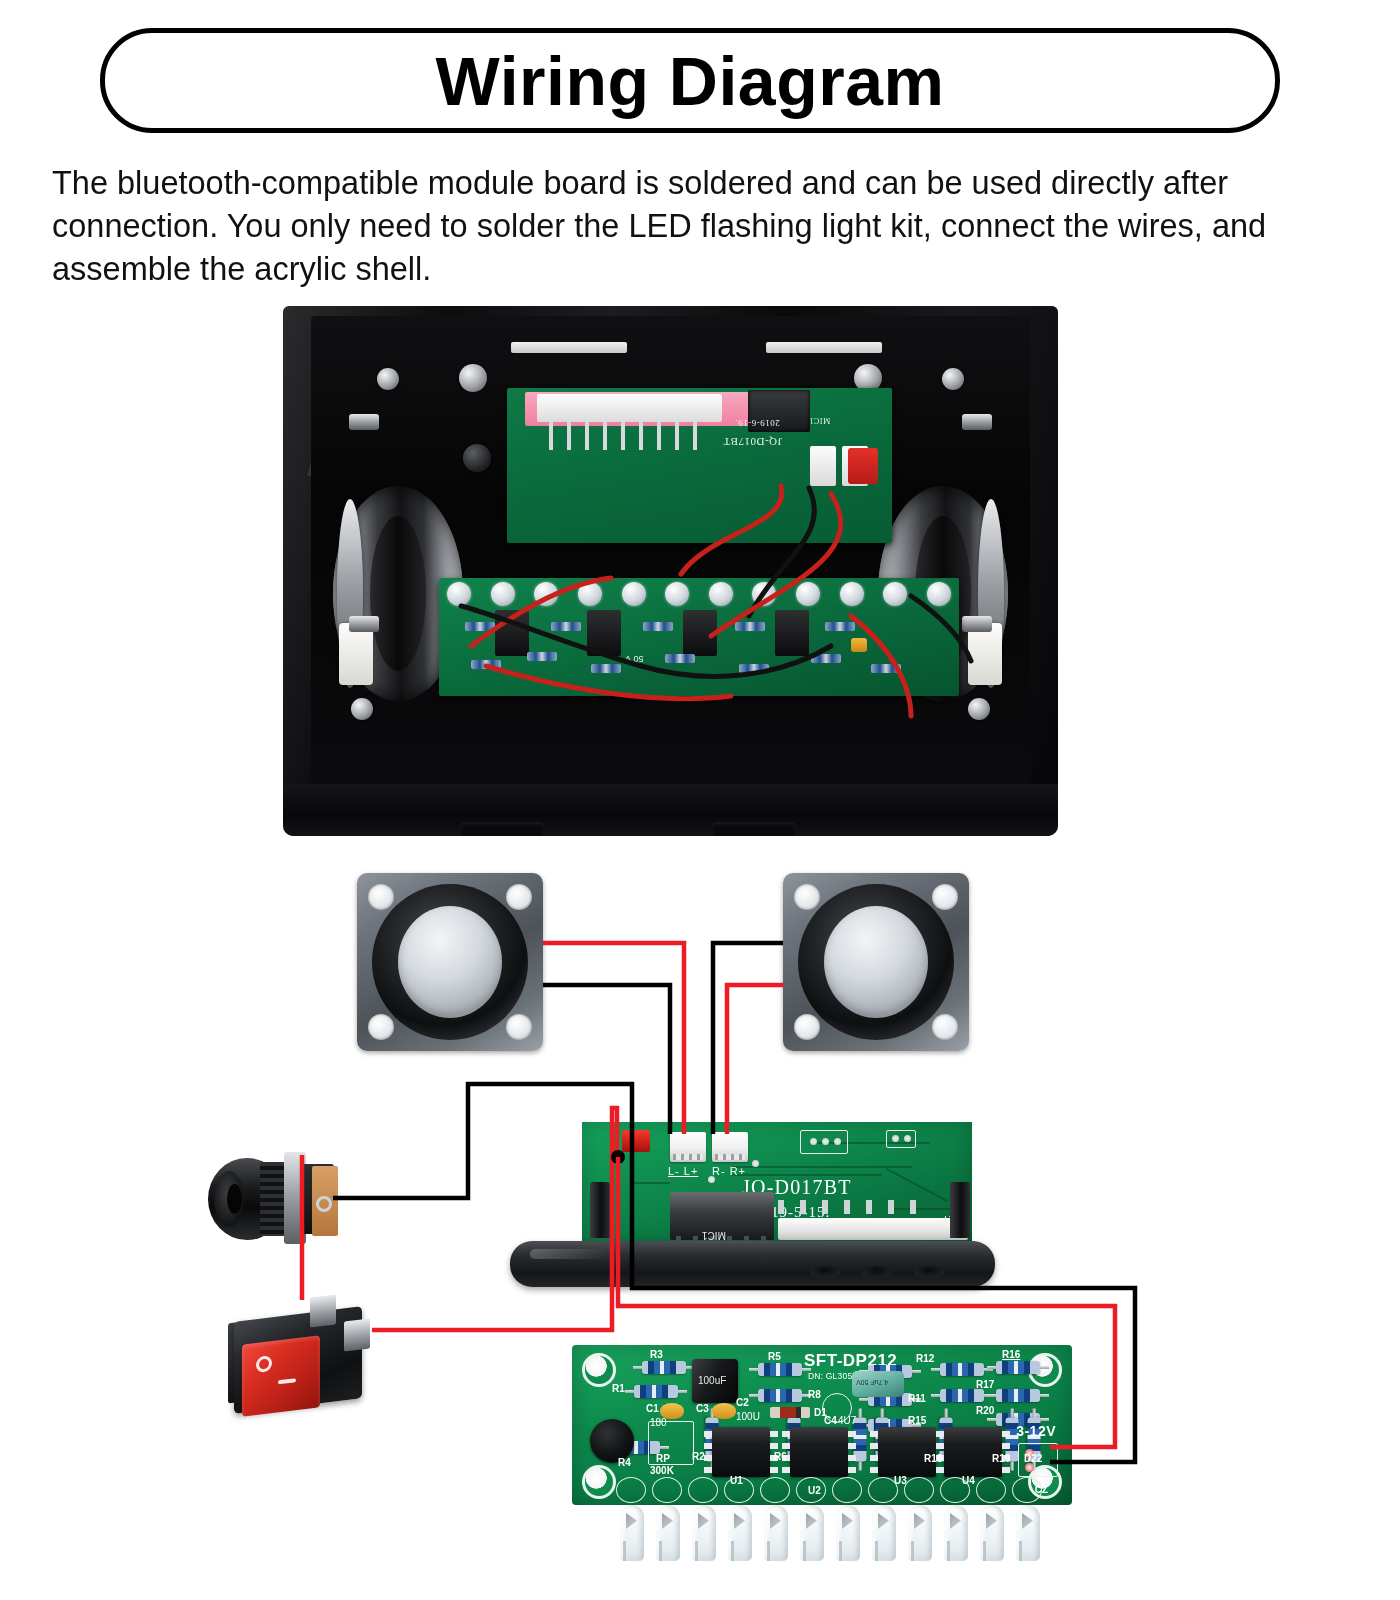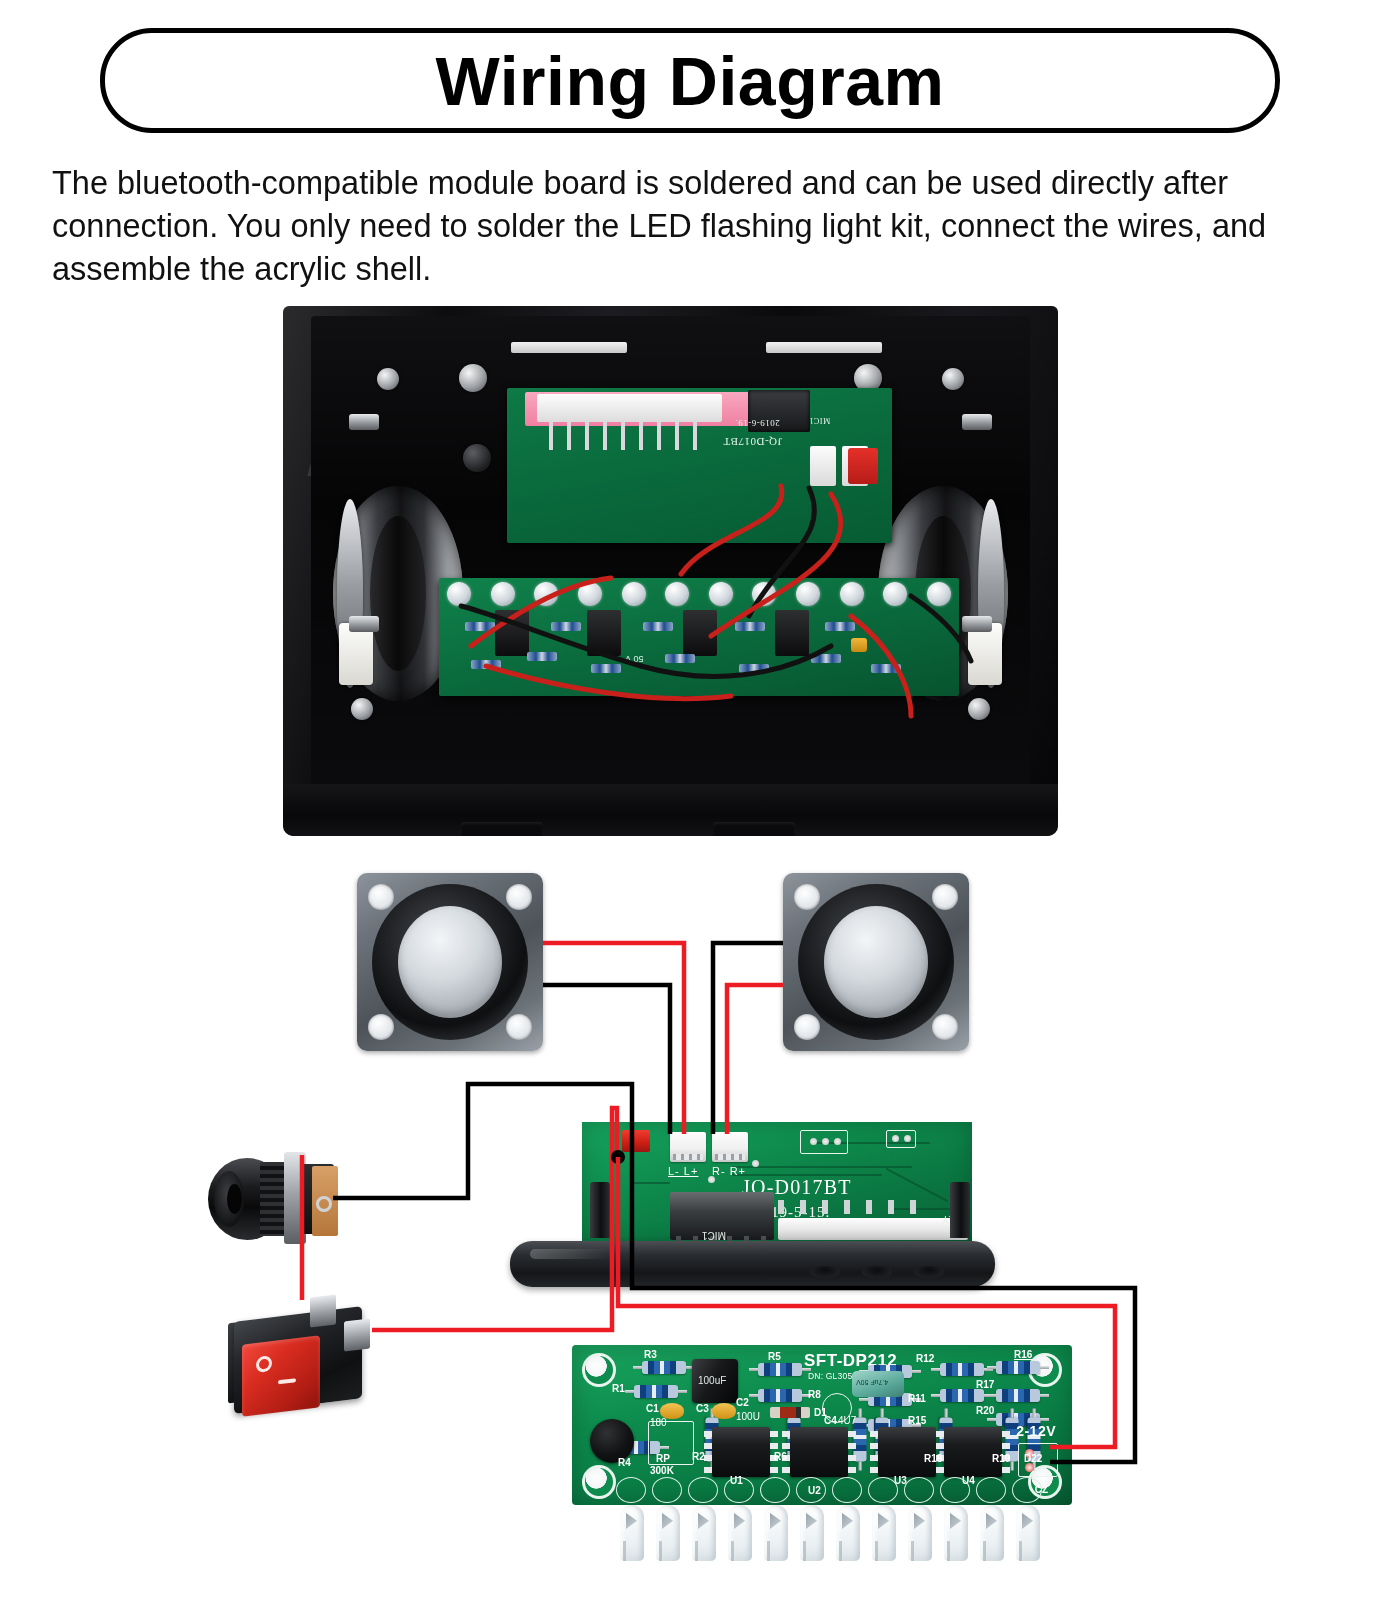--- a/index.html
+++ b/index.html
@@ -808,28 +808,28 @@
     <div class="lb-diode" style="left:198px; top:62px;"></div>
     <div class="lb-mic" style="left:18px;  top:74px;"></div>
     <div class="lb-silk" style="left:76px; top:76px; width:46px; height:44px;"></div>
     <div class="lb-silk-circ" style="left:250px; top:48px;"></div>
 
     <div class="lb-cz" style="right:14px; bottom:28px;">
       <div class="lb-cz-pad" style="left:6px; top:5px;"></div>
       <div class="lb-cz-pad" style="left:6px; top:19px;"></div>
     </div>
 
-    <div class="lb-ref" style="left:72px;  top:4px;">R3</div>
+    <div class="lb-ref" style="left:78px;  top:4px;">R3</div>
     <div class="lb-ref" style="left:40px;  top:38px;">R1</div>
     <div class="lb-ref" style="left:196px; top:6px;">R5</div>
     <div class="lb-ref" style="left:236px; top:44px;">R8</div>
     <div class="lb-ref" style="left:336px; top:48px;">R11</div>
     <div class="lb-ref" style="left:344px; top:8px;">R12</div>
     <div class="lb-ref" style="left:336px; top:70px;">R15</div>
-    <div class="lb-ref" style="left:442px; top:4px;text-decoration:underline;">R16</div>
+    <div class="lb-ref" style="left:430px; top:4px;text-decoration:underline;">R16</div>
     <div class="lb-ref" style="left:404px; top:34px;">R17</div>
     <div class="lb-ref" style="left:404px; top:60px;">R20</div>
     <div class="lb-ref" style="left:120px; top:106px;">R2</div>
     <div class="lb-ref" style="left:46px;  top:112px;">R4</div>
     <div class="lb-ref" style="left:202px; top:106px;">R6</div>
     <div class="lb-ref" style="left:352px; top:108px;">R18</div>
     <div class="lb-ref" style="left:420px; top:108px;">R19</div>
     <div class="lb-ref" style="left:74px;  top:58px;">C1</div>
     <div class="lb-ref" style="left:124px; top:58px;">C3</div>
     <div class="lb-ref" style="left:164px; top:52px;">C2</div>
@@ -841,21 +841,21 @@
     <div class="lb-ref" style="left:322px; top:130px;">U3</div>
     <div class="lb-ref" style="left:390px; top:130px;">U4</div>
     <div class="lb-ref" style="left:78px;  top:72px; font-weight:normal;">180</div>
     <div class="lb-ref" style="left:164px; top:66px; font-weight:normal;">100U</div>
     <div class="lb-ref" style="left:266px; top:70px; font-weight:normal;">4U7</div>
     <div class="lb-ref" style="left:126px; top:30px; font-weight:normal; color:#e4eae6;">100uF</div>
 
     <div class="lb-ref" style="left:84px; top:108px;">RP</div>
     <div class="lb-ref" style="left:78px; top:120px;">300K</div>
 
-    <div class="lb-title main" style="right:16px; bottom:66px; font-size:14px;">2-12V</div>
+    <div class="lb-title main" style="right:16px; bottom:66px; font-size:14px;">3-12V</div>
     <div class="lb-ref" style="right:24px; bottom:10px;">CZ</div>
 
     <div class="lb-ledpad" style="left:44px;  bottom:2px;"></div>
     <div class="lb-ledpad" style="left:80px;  bottom:2px;"></div>
     <div class="lb-ledpad" style="left:116px; bottom:2px;"></div>
     <div class="lb-ledpad" style="left:152px; bottom:2px;"></div>
     <div class="lb-ledpad" style="left:188px; bottom:2px;"></div>
     <div class="lb-ledpad" style="left:224px; bottom:2px;"></div>
     <div class="lb-ledpad" style="left:260px; bottom:2px;"></div>
     <div class="lb-ledpad" style="left:296px; bottom:2px;"></div>

